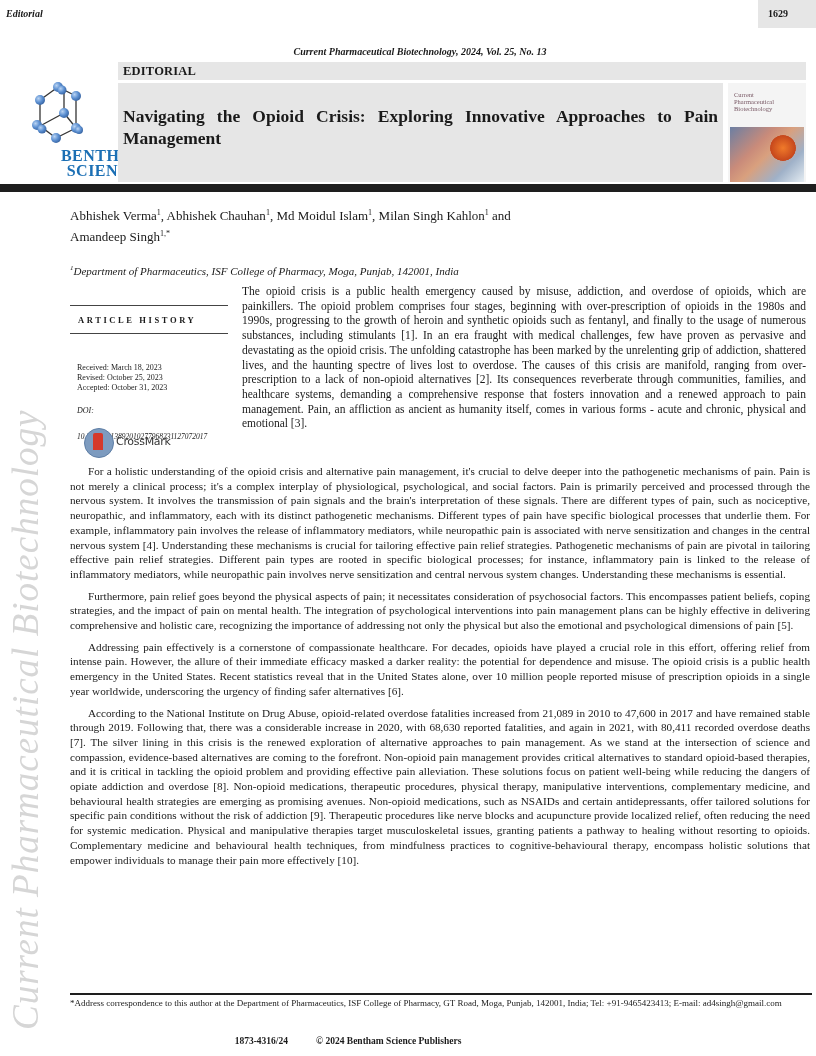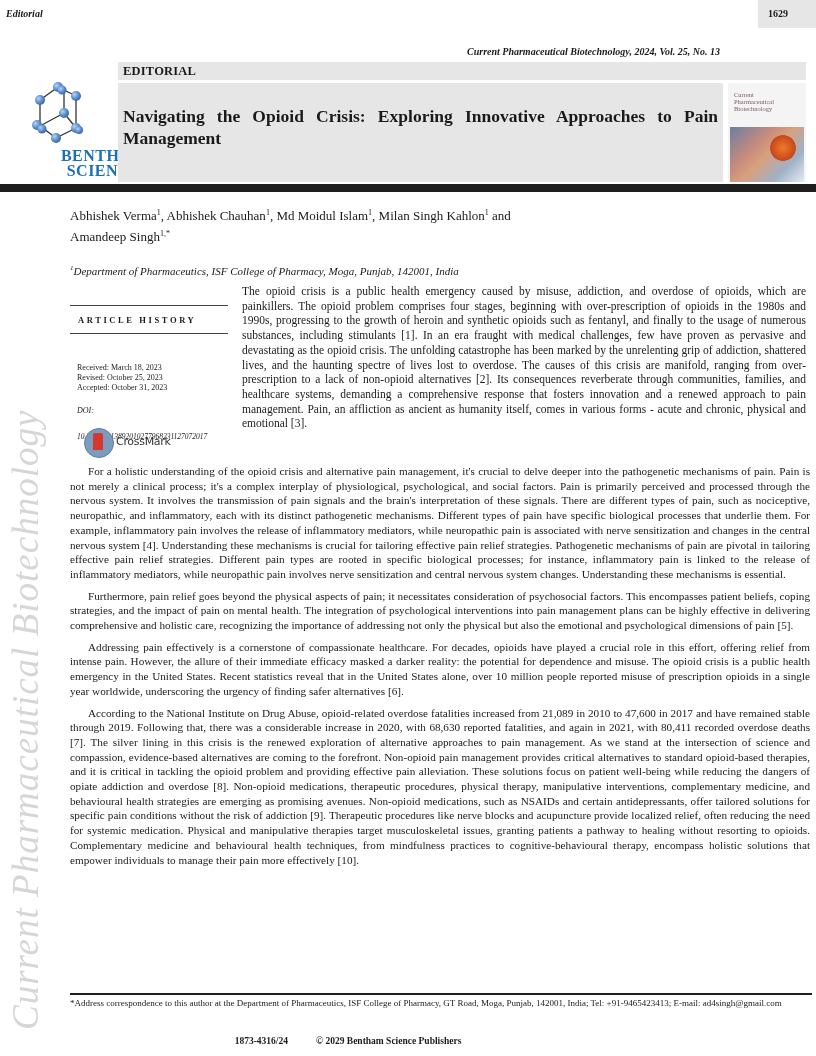--- a/index.html
+++ b/index.html
@@ -5,21 +5,21 @@
   html, body { margin: 0; padding: 0; }
   body {
     width: 816px; height: 1056px; position: relative; overflow: hidden;
     background: #ffffff; color: #1a1a1a;
     font-family: "Liberation Serif", "DejaVu Serif", serif;
   }
   .abs { position: absolute; }
   .running-left { left: 6px; top: 8px; font-size: 10px; font-weight: bold; font-style: italic; }
   .page-num-box { left: 758px; top: 0; width: 58px; height: 28px; background: #e6e6e6; }
   .page-num { left: 768px; top: 8px; font-size: 10px; font-weight: bold; }
-  .journal-line { left: 120px; top: 46px; width: 600px; text-align: right; font-size: 10px; font-weight: bold; font-style: italic; }
+  .journal-line { left: 120px; top: 46px; width: 600px; text-align: center; font-size: 10px; font-weight: bold; font-style: italic; }
   .editorial-bar { left: 118px; top: 62px; width: 688px; height: 18px; background: #e6e6e6; }
   .editorial-label { left: 123px; top: 64px; font-size: 12.5px; font-weight: bold; letter-spacing: 0.2px; }
   .title-box { left: 118px; top: 83px; width: 605px; height: 99px; background: #e6e6e6; }
   .title { left: 123px; top: 105px; width: 595px; font-size: 17.5px; font-weight: bold; line-height: 22px; text-align: justify; }
   .logo { left: 12px; top: 82px; width: 104px; height: 100px; }
   .logo svg { position: absolute; left: 14px; top: 0; }
   .bentham-text { position: absolute; left: 0; top: 66px; width: 104px; text-align: center;
     font-family: Liberation Serif, serif; font-weight: bold; color: #1b6fb4; font-size: 16px; line-height: 15px; letter-spacing: 0.5px; margin-left: 40px; }
   .cover { left: 728px; top: 83px; width: 78px; height: 99px; background: #f4f4f4; overflow: hidden; }
   .cover-title { position: absolute; left: 6px; top: 8px; font-size: 6.5px; line-height: 7px; color: #7a5a66; }
@@ -154,14 +154,14 @@
   <p>Furthermore, pain relief goes beyond the physical aspects of pain; it necessitates consideration of psychosocial factors. This encompasses patient beliefs, coping strategies, and the impact of pain on mental health. The integration of psychological interventions into pain management plans can be highly effective in delivering comprehensive and holistic care, recognizing the importance of addressing not only the physical but also the emotional and psychological dimensions of pain [5].</p>
   <p>Addressing pain effectively is a cornerstone of compassionate healthcare. For decades, opioids have played a crucial role in this effort, offering relief from intense pain. However, the allure of their immediate efficacy masked a darker reality: the potential for dependence and misuse. The opioid crisis is a public health emergency in the United States. Recent statistics reveal that in the United States alone, over 10 million people reported misuse of prescription opioids in a single year worldwide, underscoring the urgency of finding safer alternatives [6].</p>
   <p>According to the National Institute on Drug Abuse, opioid-related overdose fatalities increased from 21,089 in 2010 to 47,600 in 2017 and have remained stable through 2019. Following that, there was a considerable increase in 2020, with 68,630 reported fatalities, and again in 2021, with 80,411 recorded overdose deaths [7]. The silver lining in this crisis is the renewed exploration of alternative approaches to pain management. As we stand at the intersection of science and compassion, evidence-based alternatives are coming to the forefront. Non-opioid pain management provides critical alternatives to standard opioid-based therapies, and it is critical in tackling the opioid problem and providing effective pain alleviation. These solutions focus on patient well-being while reducing the dangers of opiate addiction and overdose [8]. Non-opioid medications, therapeutic procedures, physical therapy, manipulative interventions, complementary medicine, and behavioural health strategies are emerging as promising avenues. Non-opioid medications, such as NSAIDs and certain antidepressants, offer tailored solutions for specific pain conditions without the risk of addiction [9]. Therapeutic procedures like nerve blocks and acupuncture provide localized relief, often reducing the need for systemic medication. Physical and manipulative therapies target musculoskeletal issues, granting patients a pathway to healing without resorting to opioids. Complementary medicine and behavioural health techniques, from mindfulness practices to cognitive-behavioural therapy, encompass holistic solutions that empower individuals to manage their pain more effectively [10].</p>
 </div>
 
 <div class="abs side-text">Current Pharmaceutical Biotechnology</div>
 
 <div class="abs foot-rule"></div>
 <div class="abs footnote">*Address correspondence to this author at the Department of Pharmaceutics, ISF College of Pharmacy, GT Road, Moga, Punjab, 142001, India; Tel: +91-9465423413; E-mail: ad4singh@gmail.com</div>
 <div class="abs footer">
-  <span>1873-4316/24</span><span>© 2029 Bentham Science Publishers</span>
+  <span>1873-4316/24</span><span>© 2024 Bentham Science Publishers</span>
 </div>
 
 </body></html>

